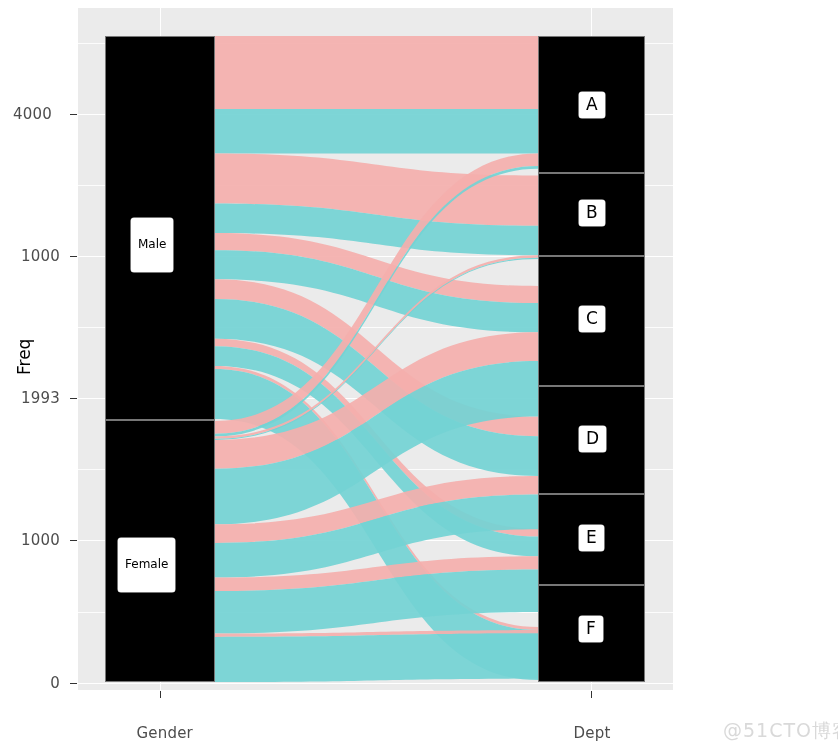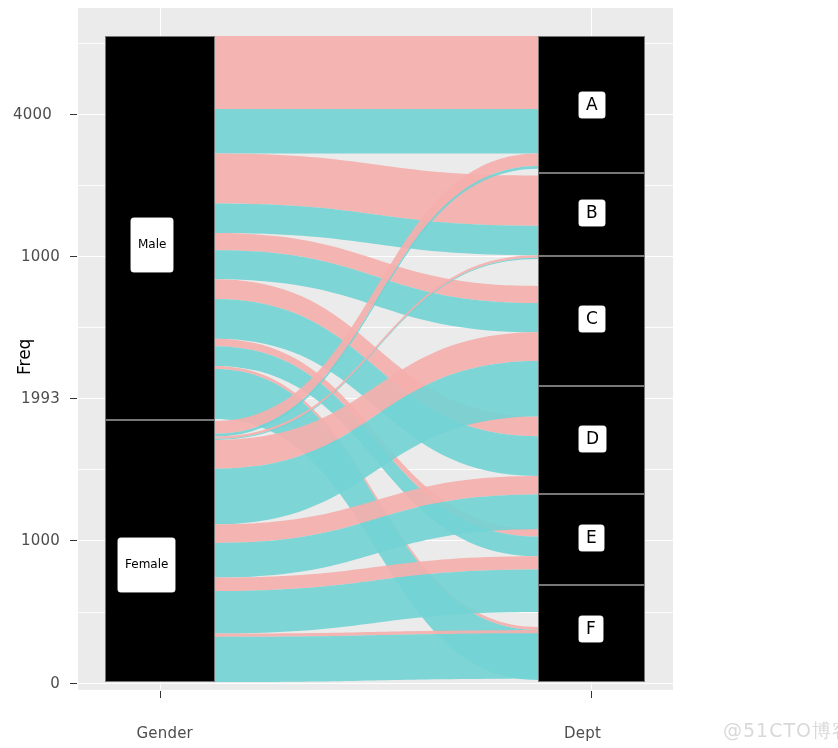--- a/index.html
+++ b/index.html
@@ -141,18 +141,18 @@
   <div class="tick-mark" style="left:70px;top:398px;width:7px;height:1px;"></div>
   <div class="tick-mark" style="left:70px;top:540px;width:7px;height:1px;"></div>
   <div class="tick-mark" style="left:70px;top:683px;width:7px;height:1px;"></div>
 
   <div class="axis-title-y" style="left:14px;top:375px;">Freq</div>
 
   <div class="tick-mark" style="left:160px;top:691px;width:1px;height:7px;"></div>
   <div class="tick-mark" style="left:591px;top:691px;width:1px;height:7px;"></div>
 
   <div class="axis-text" style="left:129px;top:724px;width:64px;text-align:right;">Gender</div>
-  <div class="axis-text" style="left:564px;top:724px;width:56px;">Dept</div>
+  <div class="axis-text" style="left:564px;top:724px;width:56px;text-align:center;">Dept</div>
 
 
   <div class="watermark" style="left:723px;top:718px;">@51CTO博客</div>
 
 </div>
 
 </body></html>

